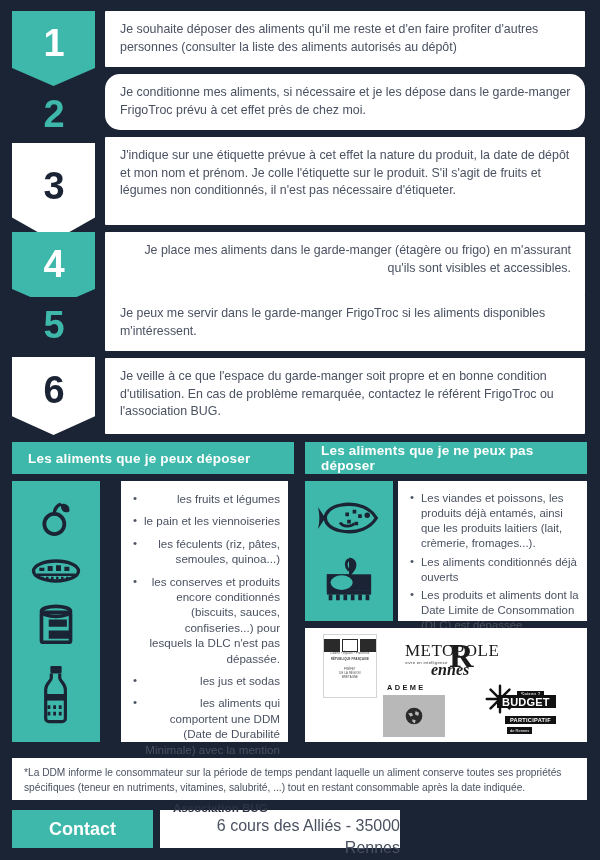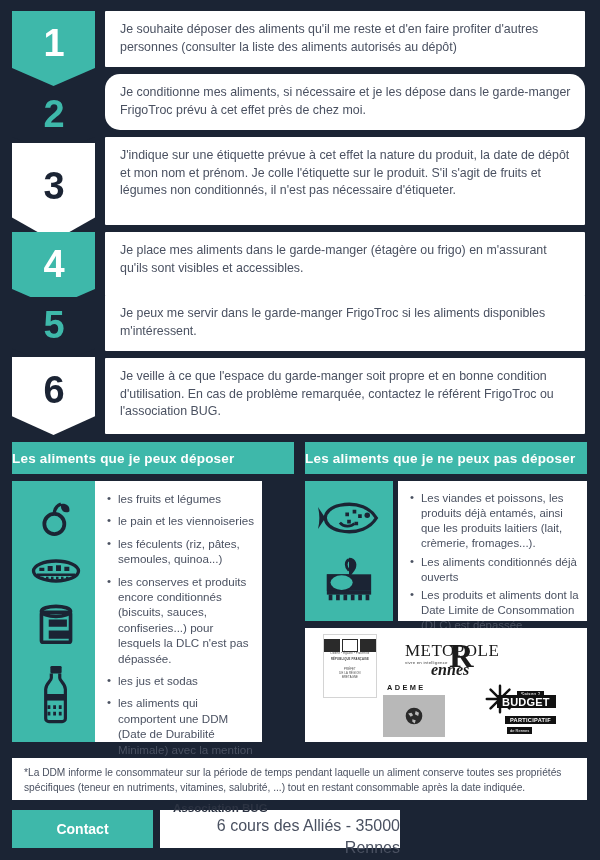--- a/index.html
+++ b/index.html
@@ -55,21 +55,21 @@
 
   
   .sec-head {
     position: absolute;
     background: #3eb8aa;
     color: #ffffff;
     font-weight: bold;
     font-size: 13.5px;
     display: flex;
     align-items: center;
-    padding-left: 0;
+    padding-left: 16px;
     letter-spacing: .2px;
   }
   .icon-col {
     position: absolute;
     background: #3eb8aa;
     display: flex;
     flex-direction: column;
     align-items: center;
     justify-content: space-around;
     padding: 10px 0;
@@ -147,21 +147,21 @@
     color: #4a5161;
     font-size: 10.2px;
     line-height: 1.5;
     padding: 7px 12px;
   }
   .contact-btn {
     position: absolute;
     background: #3eb8aa;
     color: #ffffff;
     font-weight: bold;
-    font-size: 14px;
+    font-size: 18px;
     display: flex; align-items: center; justify-content: center;
   }
   .contact-box {
     position: absolute;
     background: #ffffff;
     display: flex; flex-direction: column; justify-content: center;
     padding-left: 13px;
   }
   .contact-name { font-weight: bold; font-size: 11.6px; color:#2c3342; line-height:1.35;}
   .contact-addr { font-size: 16px; color:#4a5161; line-height:1.35;text-align:right;}
@@ -197,21 +197,21 @@
       <div class="chev white-bg" style="top:143px;height:98px;">
           <span>3</span>
         </div>
       <div class="step-box" style="top:137px;height:88px;">J'indique sur une étiquette prévue à cet effet la nature du produit, la date de dépôt et mon nom et prénom. Je colle l'étiquette sur le produit. S'il s'agit de fruits et légumes non conditionnés, il n'est pas nécessaire d'étiqueter.</div>
     </div>
 
     <div class="step-row">
       <div class="chev teal-bg" style="top:232px;height:75px;">
           <span>4</span>
         </div>
-      <div class="step-box" style="top:232px;height:64px;">Je place mes aliments dans le garde-manger (étagère ou frigo) en m'assurant qu'ils sont visibles et accessibles.</div>
+      <div class="step-box" style="top:232px;height:64px;text-align:right;">Je place mes aliments dans le garde-manger (étagère ou frigo) en m'assurant qu'ils sont visibles et accessibles.</div>
     </div>
 
     <div class="step-row">
       <div class="chev dark-bg" style="top:297px;height:68px;">
           <span>5</span>
         </div>
       <div class="step-box" style="top:295px;height:56px;">Je peux me servir dans le garde-manger FrigoTroc si les aliments disponibles m'intéressent.</div>
     </div>
 
     <div class="step-row">
@@ -247,21 +247,21 @@
     </svg>
 
     <svg width="32" height="60" viewBox="0 0 34 64">
       <rect x="11" y="2" width="12" height="8" rx="1.5" fill="#1b2434"></rect>
       <path d="M12 10 v5 c0 3 -6 6 -6 12 v31 c0 2 1.5 3.5 3.5 3.5 h14 c2 0 3.5 -1.5 3.5 -3.5 v-31 c0 -6 -6 -9 -6 -12 v-5" fill="none" stroke="#1b2434" stroke-width="3.4"></path>
       <path d="M7 32 h20 v7 h-20z" fill="#1b2434"></path>
       <path d="M8 44h3v4h-3zM14 44h3v4h-3zM20 44h3v4h-3zM8 51h3v4h-3zM14 51h3v4h-3zM20 51h3v4h-3z" fill="#1b2434"></path>
     </svg>
   </div>
 
-  <div class="list-box left" style="left:95px;top:481px;width:167px;height:261px;">
+  <div class="list-box left" style="left:121px;top:481px;width:167px;height:261px;text-align:right;">
     <ul>
       <li>les fruits et légumes</li>
       <li>le pain et les viennoiseries</li>
       <li>les féculents (riz, pâtes, semoules, quinoa...)</li>
       <li>les conserves et produits encore conditionnés (biscuits, sauces, confiseries...) pour lesquels la DLC n'est pas dépassée.</li>
       <li>les jus et sodas</li>
       <li>les aliments qui comportent une DDM (Date de Durabilité Minimale) avec la mention « à consommer de préférence avant le ... »*.</li>
     </ul>
   </div>
 

